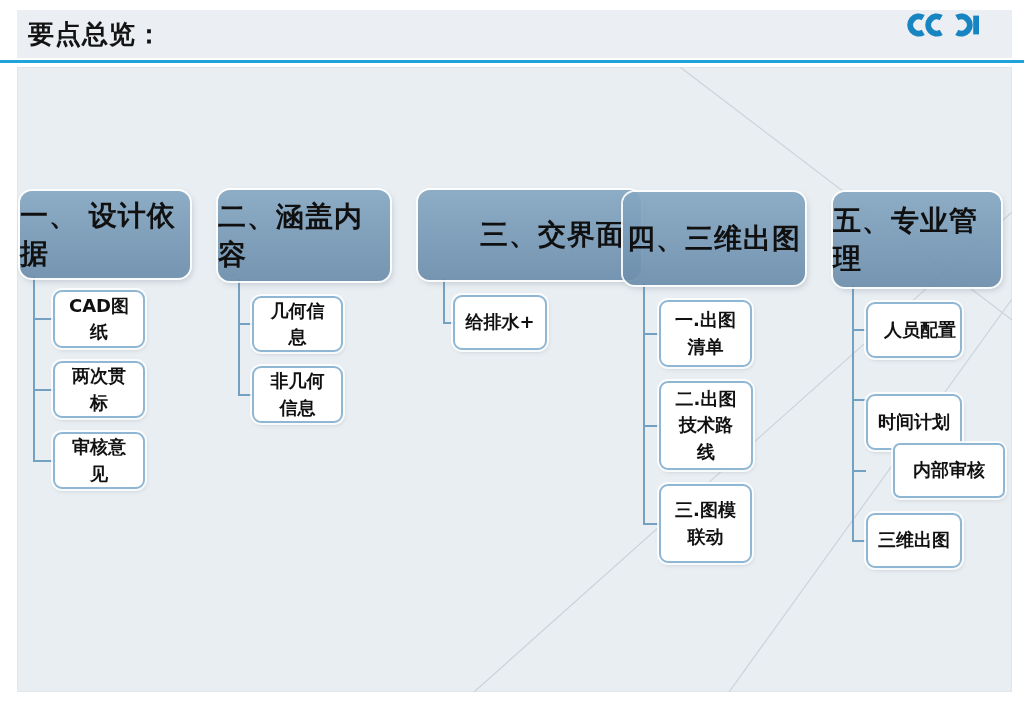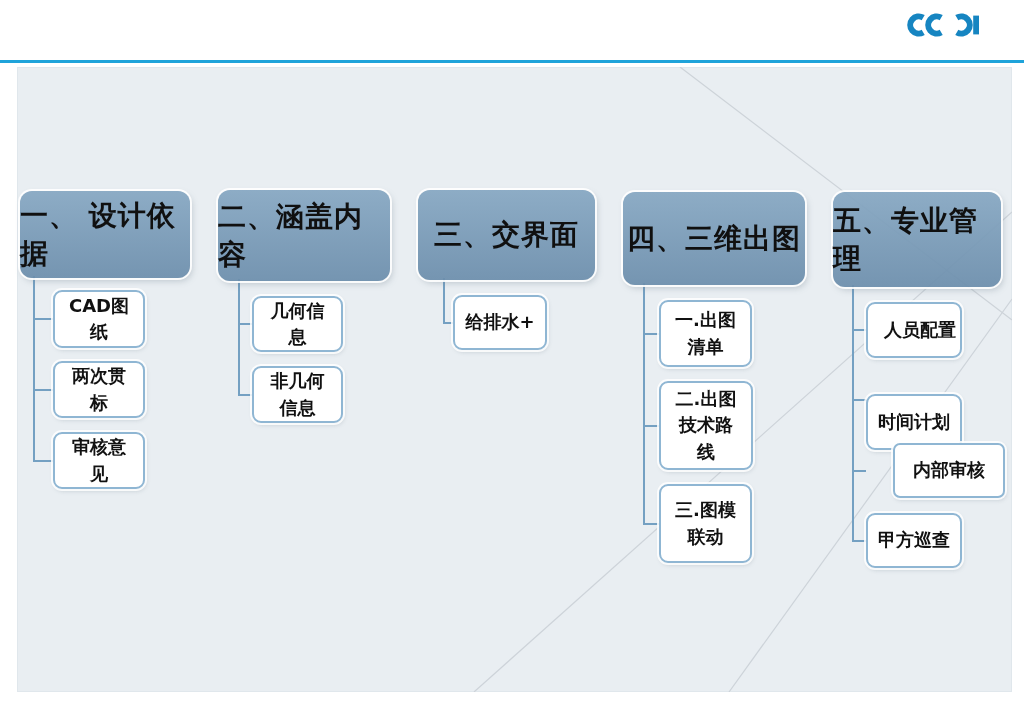--- a/index.html
+++ b/index.html
@@ -31,20 +31,23 @@
 <div class="page">
 
   <div class="panel"></div>
 
   <svg class="bg-lines" viewBox="0 0 995 625" xmlns="http://www.w3.org/2000/svg">
     <line x1="663" y1="0" x2="995" y2="253" stroke="#CDD3D9" stroke-width="1.2"></line>
     <line x1="995" y1="145" x2="457" y2="625" stroke="#CDD3D9" stroke-width="1.2"></line>
     <line x1="995" y1="232" x2="712" y2="625" stroke="#CDD3D9" stroke-width="1.2"></line>
   </svg>
 
+  <div class="title-strip">
+    <span class="page-title">要点总览：</span>
+  </div>
 
   <svg class="logo" viewBox="0 0 72 24" xmlns="http://www.w3.org/2000/svg" aria-label="CCDI">
     <path d="M16.2,4.6 A8.6,8.6 0 1 0 16.2,19.4" fill="none" stroke="#1685C1" stroke-width="6"></path>
     <path d="M34.2,4.6 A8.6,8.6 0 1 0 34.2,19.4" fill="none" stroke="#1685C1" stroke-width="6"></path>
     <path d="M49.8,4.6 A8.6,8.6 0 1 1 49.8,19.4" fill="none" stroke="#1685C1" stroke-width="6"></path>
     <rect x="66.2" y="2.6" width="5.8" height="18.8" fill="#1685C1"></rect>
   </svg>
 
   <div class="divider"></div>
 
@@ -75,21 +78,21 @@
       <div class="cline" style="left: 238px; top: 323px; width: 14px; height: 2px;"></div>
       <div class="sub" style="left: 252px; top: 296px; width: 91px; height: 56px;">
         <span>几何信
 息</span>
       </div>
       <div class="cline" style="left: 238px; top: 394px; width: 14px; height: 2px;"></div>
       <div class="sub" style="left: 252px; top: 366px; width: 91px; height: 57px;">
         <span>非几何
 信息</span>
       </div>
-      <div class="hdr" style="left: 418px; top: 190px; width: 177px; height: 90px;">
+      <div class="hdr" style="left: 418px; top: 190px; width: 177px; height: 90px; padding-left: 46px;">
         <span>三、交界面</span>
       </div>
       <div class="cline" style="left: 443px; top: 278px; width: 2px; height: 45.5px;"></div>
       <div class="cline" style="left: 443px; top: 322px; width: 10px; height: 2px;"></div>
       <div class="sub" style="left: 453px; top: 295px; width: 94px; height: 55px;">
         <span>给排水+</span>
       </div>
       <div class="hdr" style="left: 623px; top: 192px; width: 182px; height: 93px;">
         <span>四、三维出图</span>
       </div>
@@ -121,16 +124,16 @@
       <div class="cline" style="left: 852px; top: 399px; width: 14px; height: 2px;"></div>
       <div class="sub" style="left: 866px; top: 394px; width: 96px; height: 56px;">
         <span>时间计划</span>
       </div>
       <div class="cline" style="left: 852px; top: 470px; width: 14px; height: 2px;"></div>
       <div class="sub" style="left: 893px; top: 443px; width: 112px; height: 55px; border-radius: 7px;">
         <span>内部审核</span>
       </div>
       <div class="cline" style="left: 852px; top: 540px; width: 14px; height: 2px;"></div>
       <div class="sub" style="left: 866px; top: 513px; width: 96px; height: 55px;">
-        <span>甲方巡查</span>
+        <span>三维出图</span>
       </div>
     </div>
 </div>
 
 </body></html>

